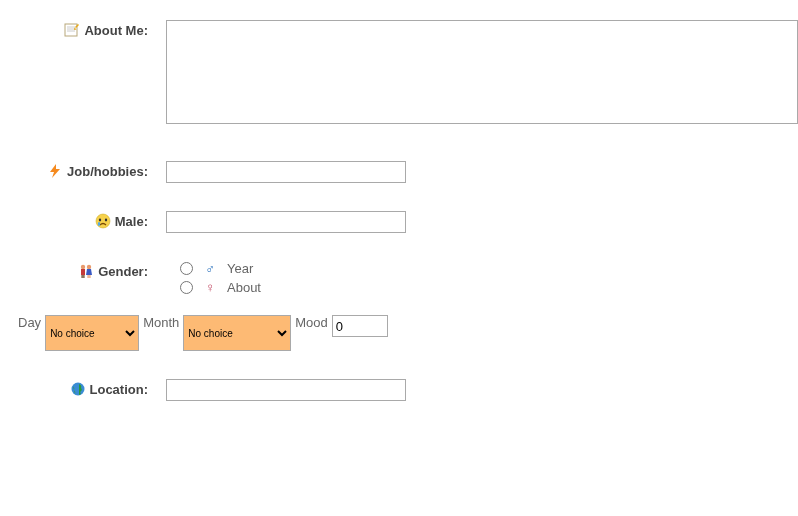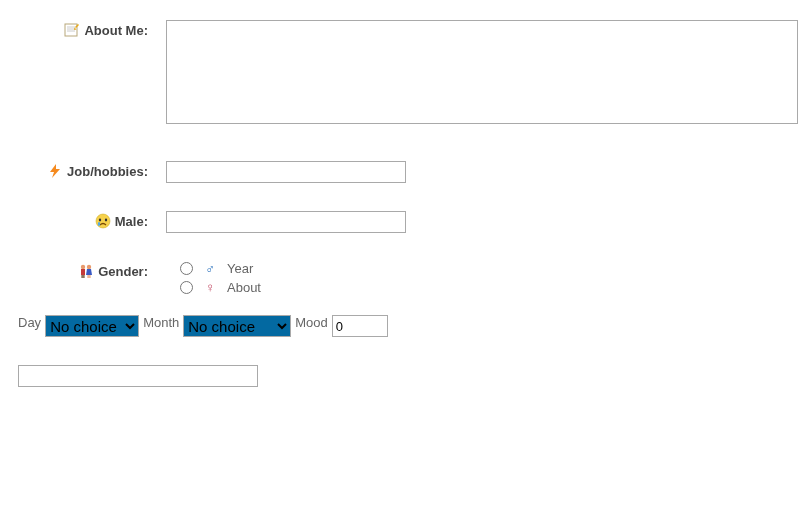--- a/index.html
+++ b/index.html
@@ -64,24 +64,24 @@
   .male-sym { color: #3a7cc2; font-weight: bold; }
   .female-sym { color: #c0445f; font-weight: bold; }
   .birthday-line {
     display: flex;
     align-items: flex-start;
     gap: 4px;
     color: #666;
   }
   select.date {
     font-family: inherit;
-    font-size: 15px;
-    height: 22px;
-    border: 1px solid #a9a9a9;
-    background: #0369a1;
+    font-size: 10px;
+    height: 36px;
+    border: 1px solid #a9a9a9;
+    background: #fdba74;
   }
   select.date.day { width: 94px; }
   select.date.month { width: 108px; }
   input[type="text"].year {
     width: 56px;
     height: 22px;
     border: 1px solid #a9a9a9;
     font-family: inherit;
     font-size: 13px;
     padding: 1px 3px;
@@ -186,16 +186,26 @@
       <select class="date month">
         <option>No choice</option>
       </select>
       <span>Mood</span>
       <input type="text" class="year" value="0" style="">
     </div>
   </div>
 </div>
 
 <div class="form-row">
+  <div class="form-label">
+    <span class="icon">
+      <svg width="16" height="16" viewBox="0 0 16 16">
+        <circle cx="8" cy="8" r="6.5" fill="#3a8cd4"></circle>
+        <path d="M3,5 Q5,7 4,9 Q6,11 5,13" fill="#2a9a3a"></path>
+        <path d="M9,3 Q12,4 11,7 Q13,9 10,11 Q12,13 9,14" fill="#2a9a3a"></path>
+      </svg>
+    </span>
+    <span>Location:</span>
+  </div>
   <div class="form-control">
     <input type="text" class="std" value="" style="">
   </div>
 </div>
 
 </body></html>

